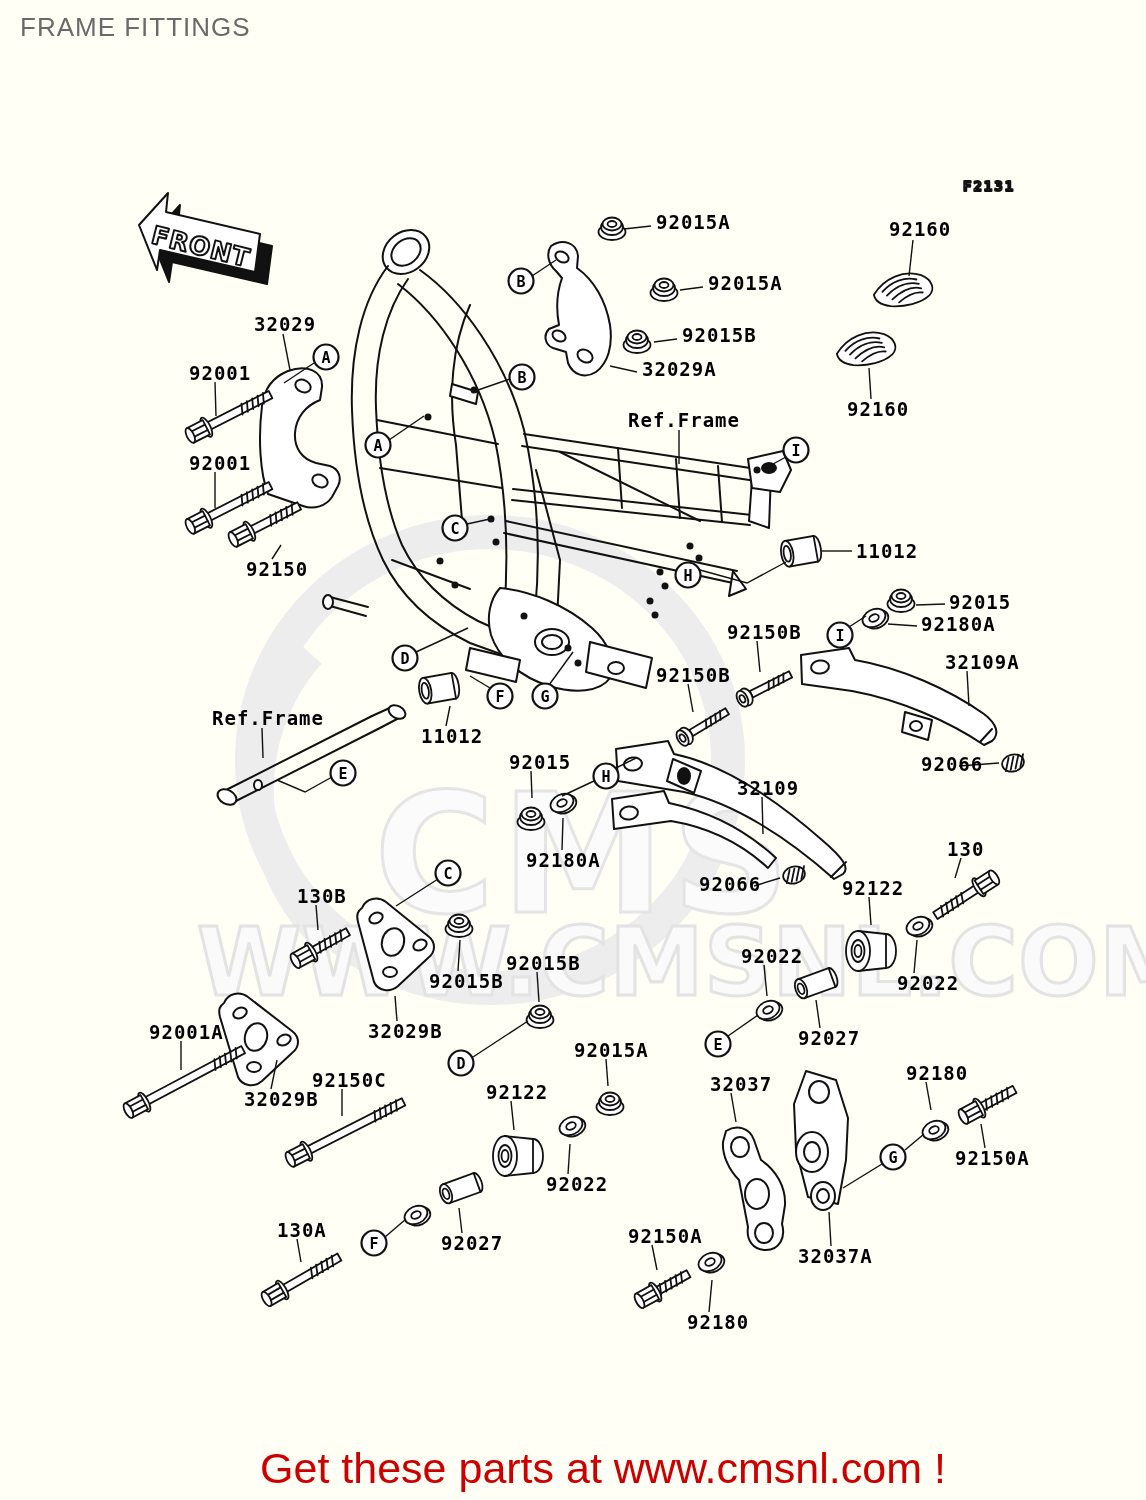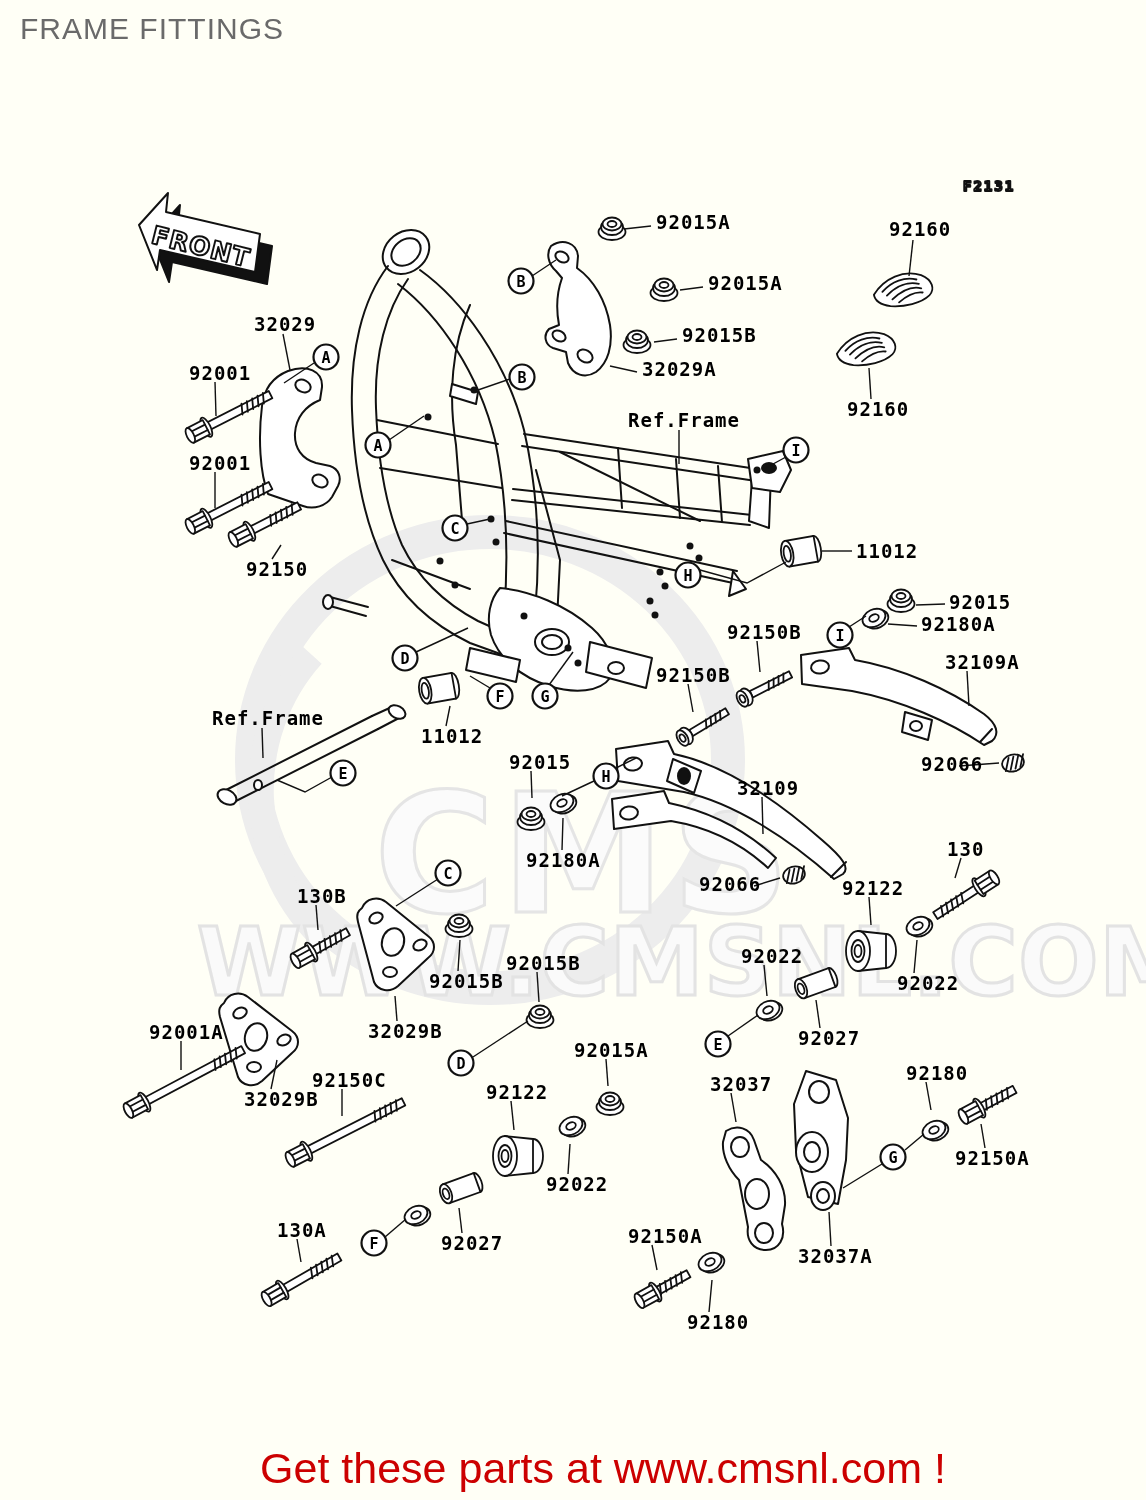--- a/index.html
+++ b/index.html
@@ -1,18 +1,18 @@
 <!DOCTYPE html>
 <html><head>
 <meta charset="utf-8">
 <style>
   html,body{margin:0;padding:0}
   body{width:1146px;height:1500px;background:#fffff6;position:relative;overflow:hidden;
        font-family:"Liberation Sans",sans-serif}
-  .title{position:absolute;left:20px;top:12px;font-size:30px;color:#6a6a6a;letter-spacing:1px}
+  .title{position:absolute;left:20px;top:12px;font-size:26px;color:#6a6a6a;letter-spacing:1px}
   .banner{position:absolute;left:0;top:1444px;width:100%;text-align:center;font-size:43px;
           color:#cc0000;padding-left:60px;box-sizing:border-box;white-space:nowrap}
   #diagram-svg{position:absolute;left:0;top:0}
   
   #static-art *{fill:none;stroke:#111;stroke-width:2;stroke-linejoin:round;stroke-linecap:round}
   #static-art .fillw{fill:#fff}
   #static-art .dark{fill:#111;stroke:#111}
   
   g.part>*{fill:#fff;stroke:#111;stroke-width:1.8;stroke-linejoin:round;stroke-linecap:round}
   g.part>.open{fill:none}

